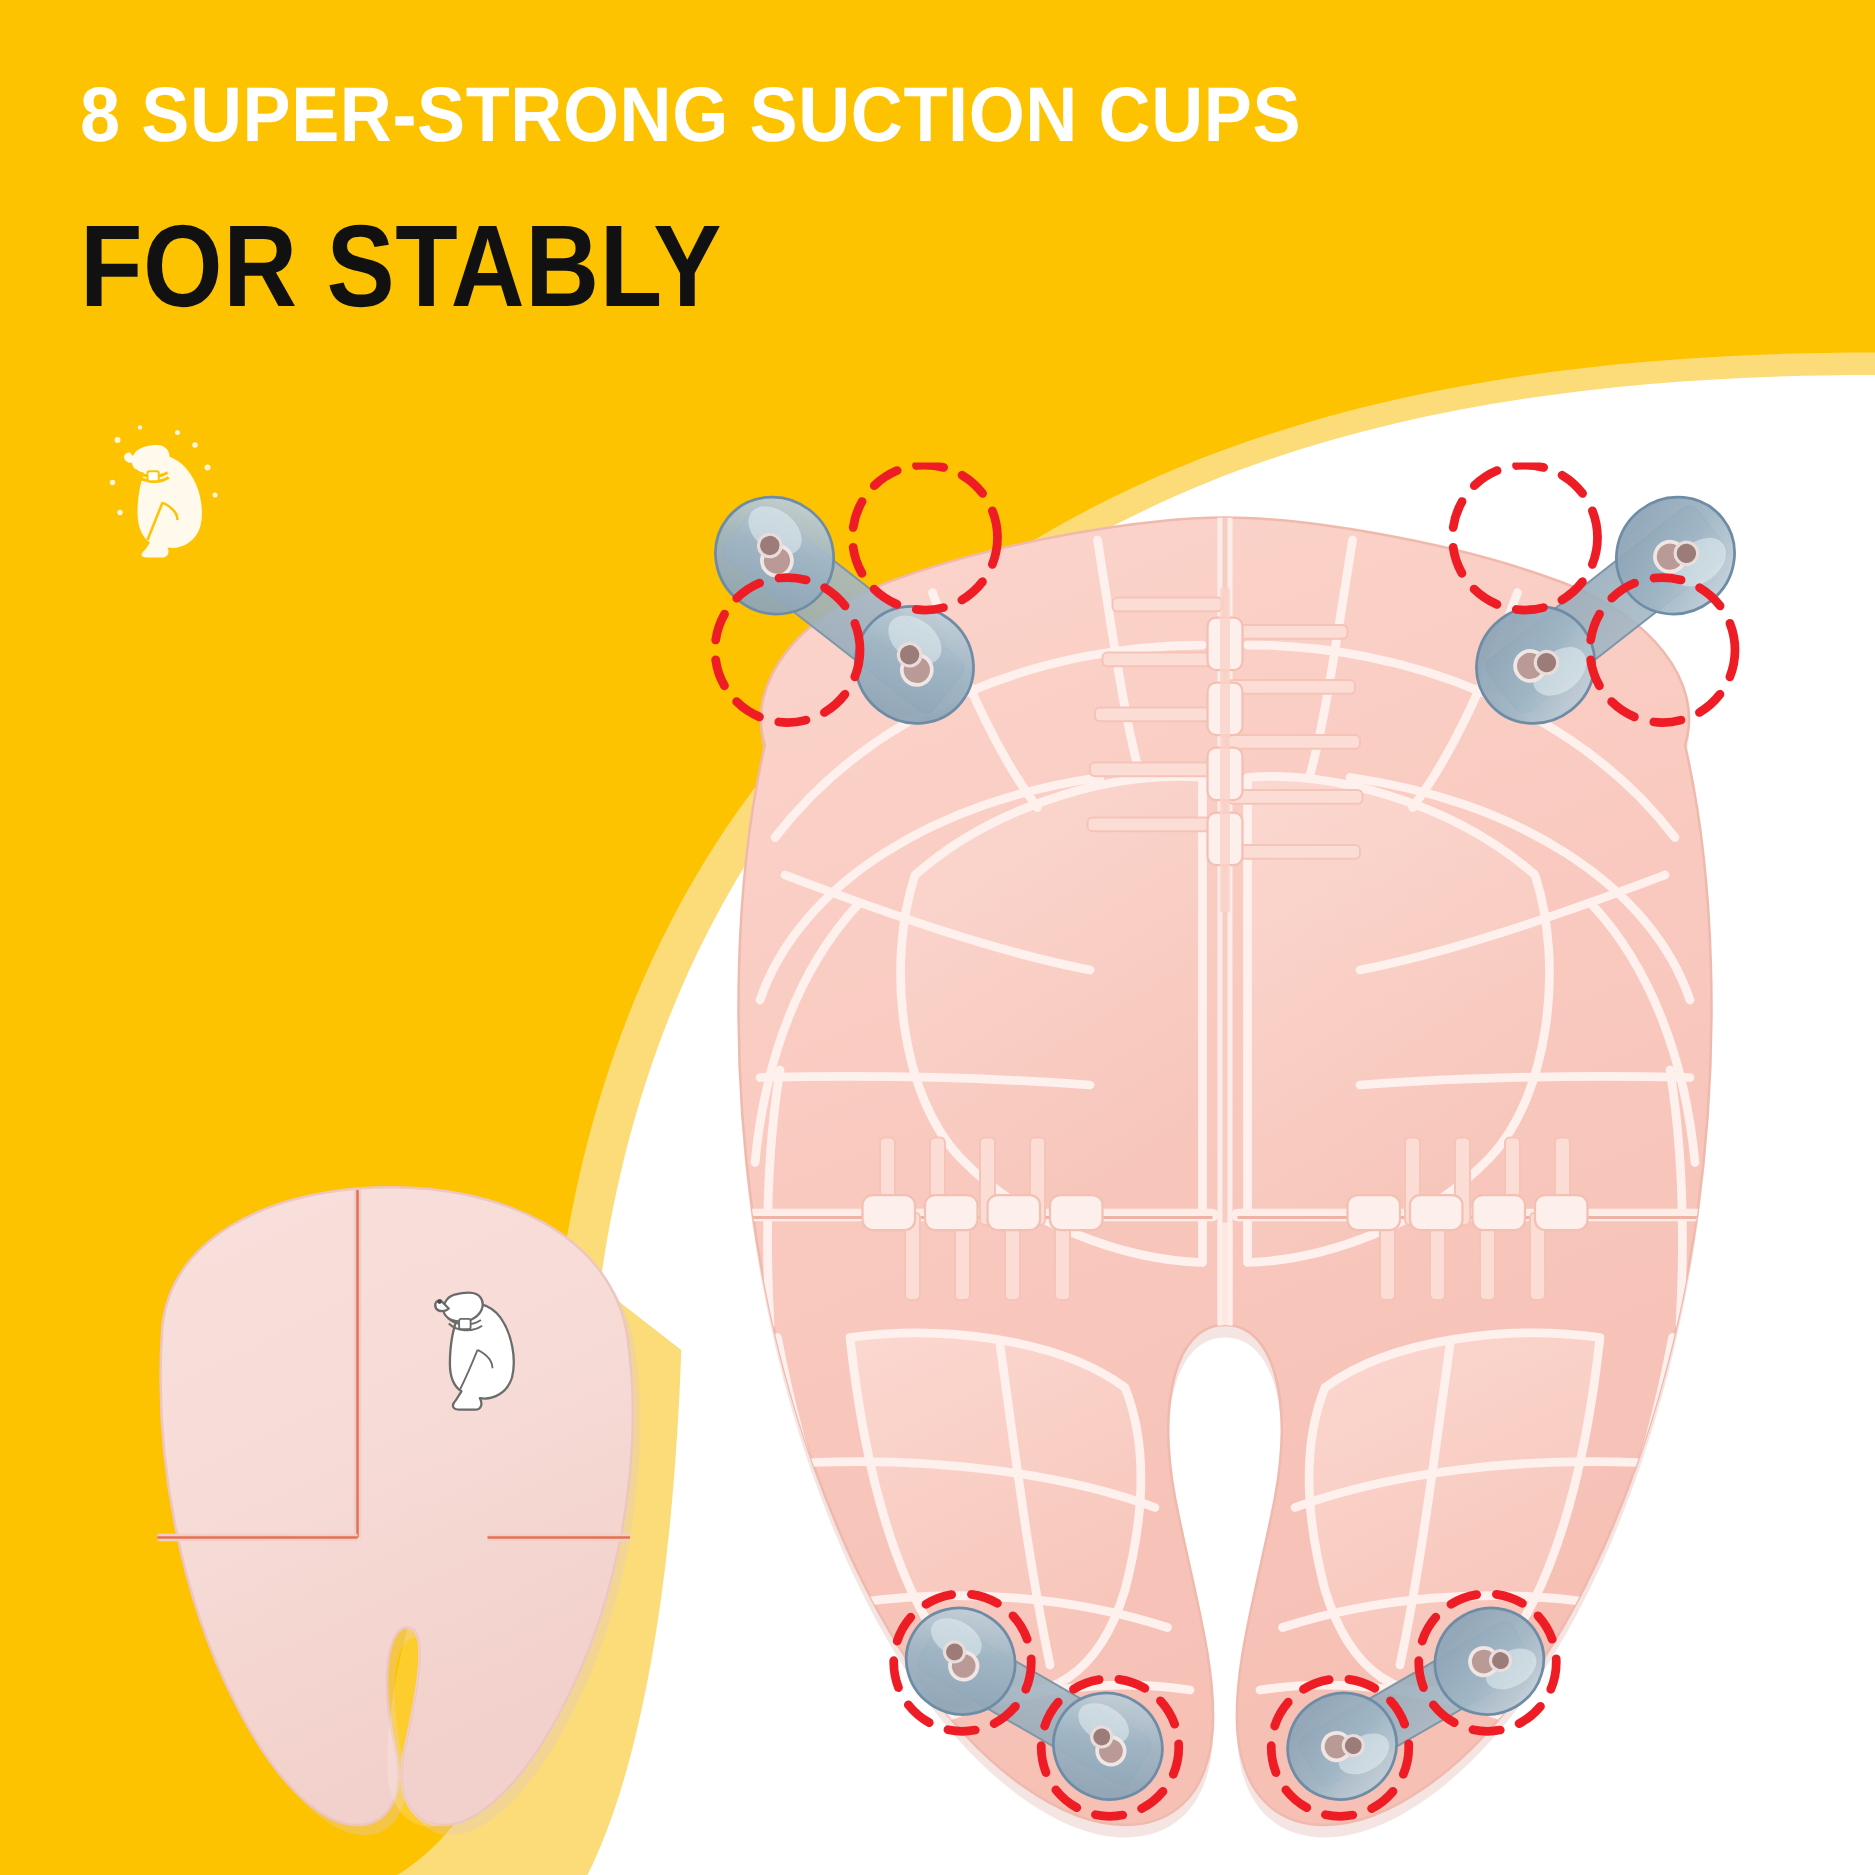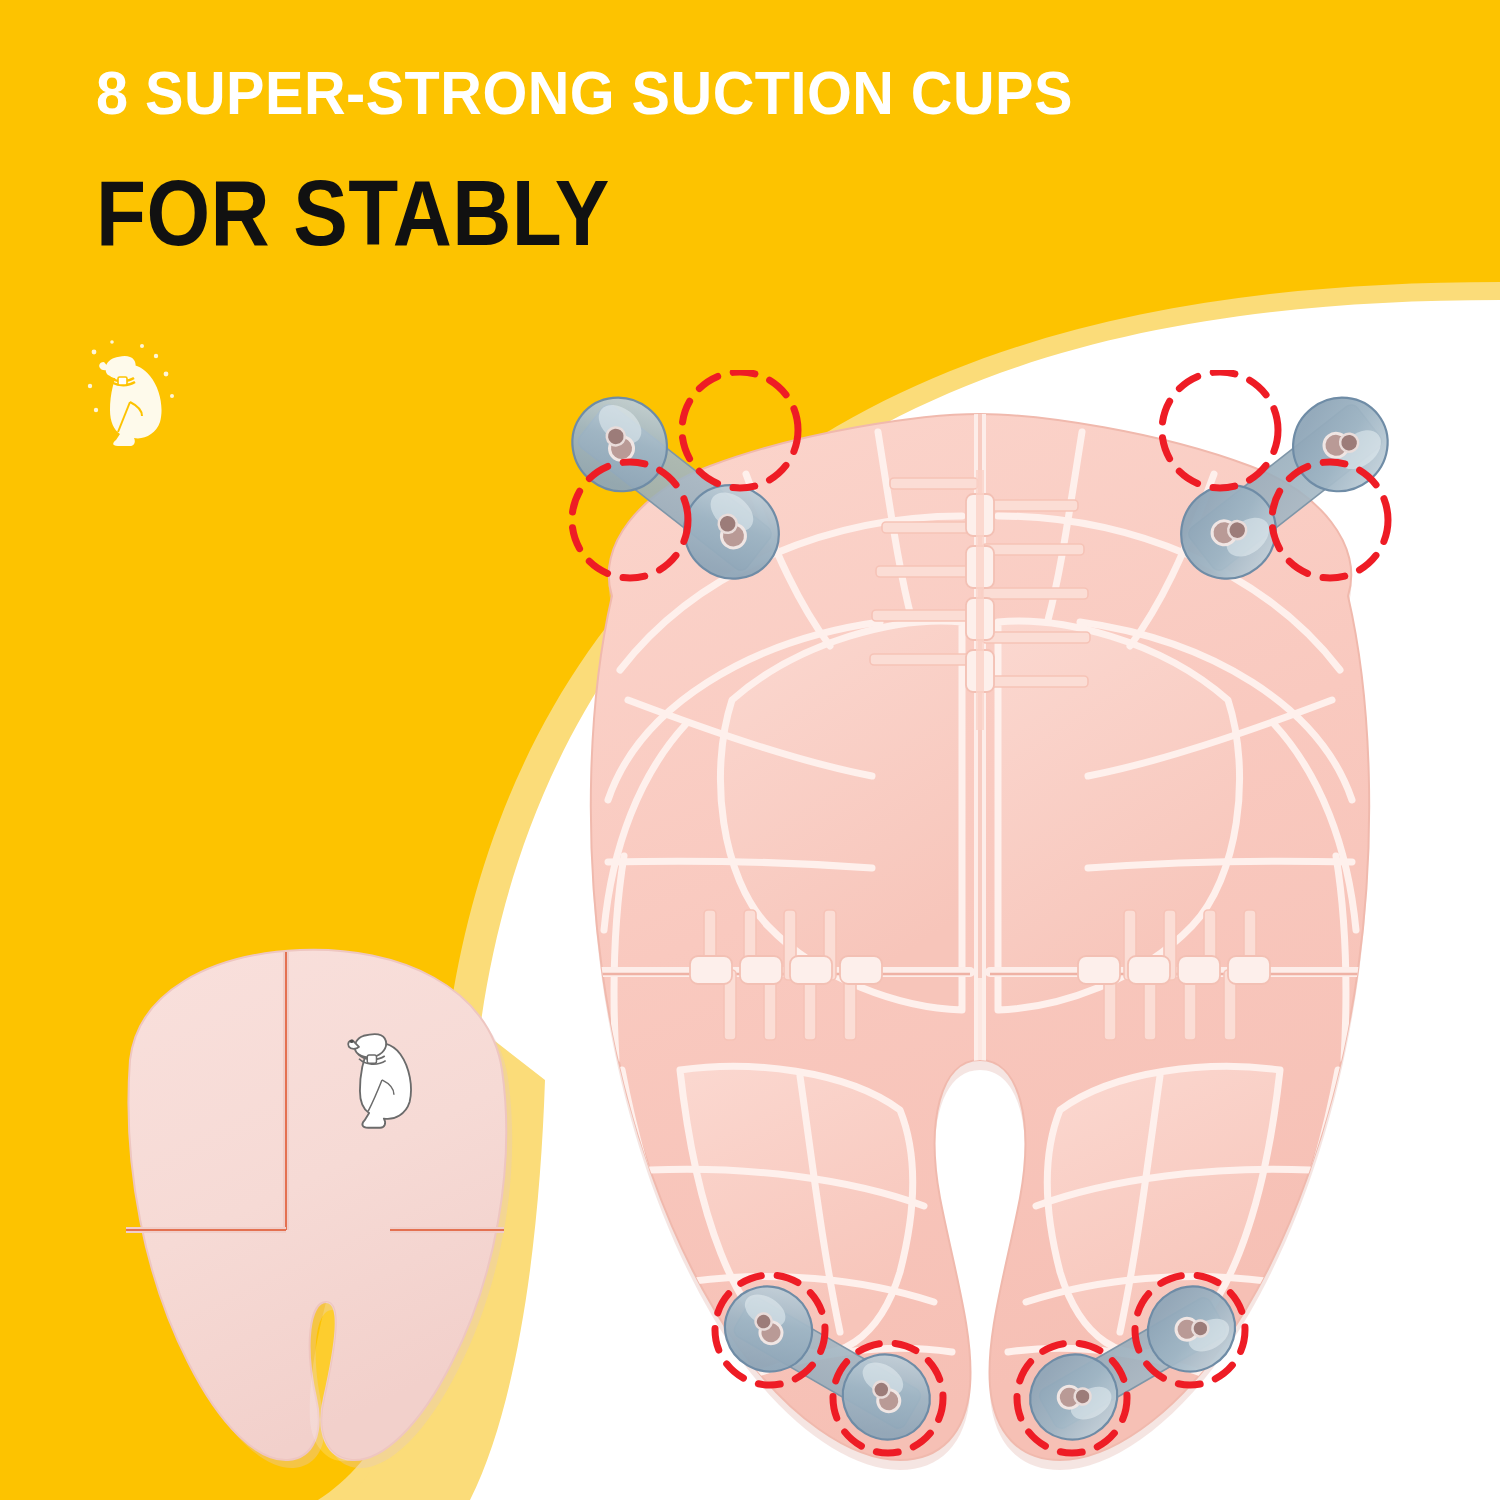--- a/index.html
+++ b/index.html
@@ -11,21 +11,21 @@
   }
   #stage { position:absolute; inset:0; width:1500px; height:1500px; overflow:hidden; background:#ffffff; }
 
   
   .bg-white { position:absolute; inset:0; background:#FFFFFF; }
 
   .bg-yellow-wrap { position:absolute; inset:0; }
   .bg-yellow-wrap svg { position:absolute; top:0; left:0; }
 
   
-  .headline-block { position:absolute; left:96px; top:60px; width:1200px; z-index:40; }
+  .headline-block { position:absolute; left:64px; top:60px; width:1200px; z-index:40; }
   .headline-1 {
     font-size:62px; font-weight:bold; color:#FFFFFF; letter-spacing:0.5px;
     line-height:1.05; white-space:nowrap;
     transform:scaleX(0.93); transform-origin:left center;
   }
   .headline-2 {
     margin-top:42px;
     font-size:93px; font-weight:bold; color:#111111; letter-spacing:0.5px;
     line-height:1.0; white-space:nowrap;
     transform:scaleX(0.88); transform-origin:left center;

